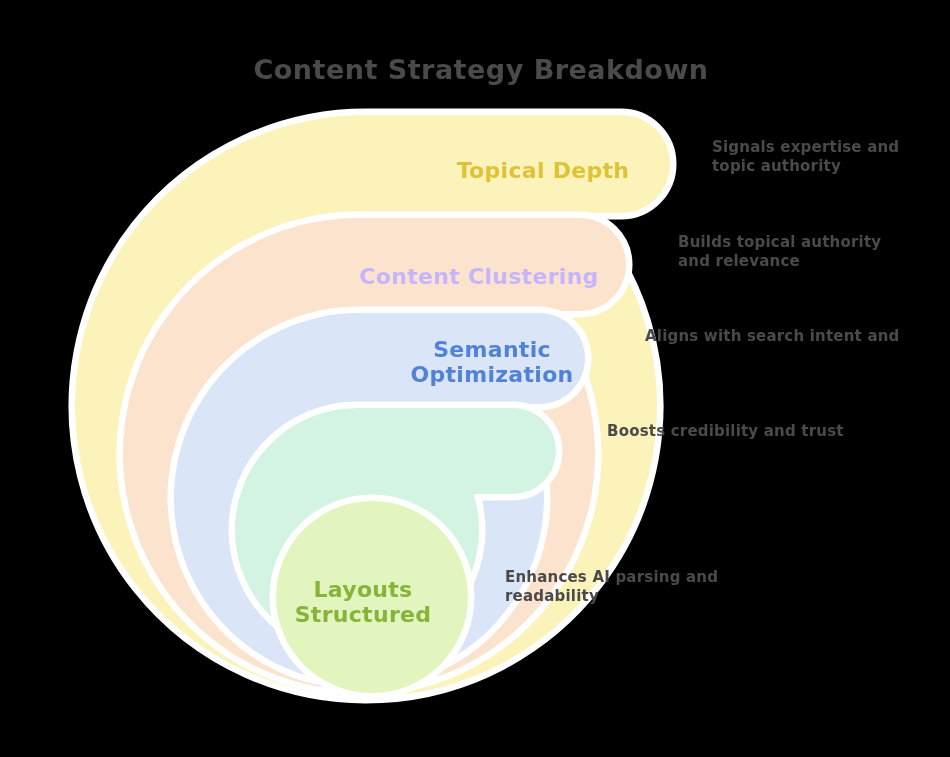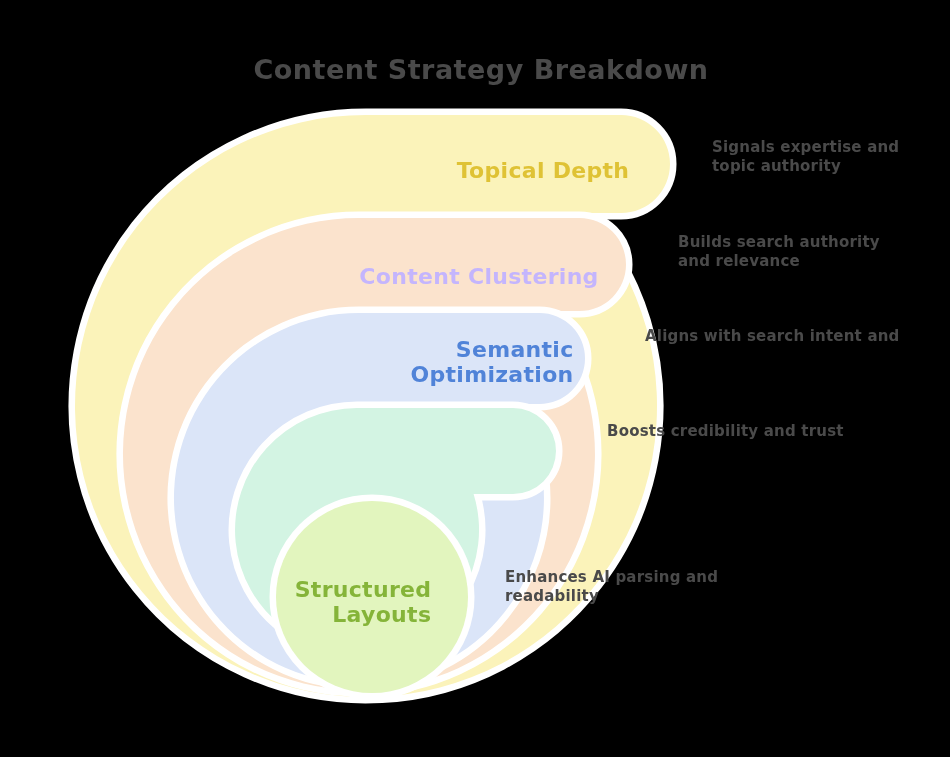--- a/index.html
+++ b/index.html
@@ -24,21 +24,21 @@
   .band-label{
     position:absolute;
     transform:translate(-50%,-50%);
     text-align:center;
     font-weight:bold;
     font-size:22px;
     line-height:25px;
     letter-spacing:.3px;
     white-space:nowrap;
   }
-  .band-label span{display:block;text-align:right;}
+  .band-label span{display:block;}
   .note{
     position:absolute;
     font-size:15px;
     font-weight:bold;
     line-height:19px;
     letter-spacing:.2px;
     white-space:nowrap;
   }
   .note span{display:block;}
 </style>
@@ -68,30 +68,30 @@
   </div>
   <div class="band-label" style="left: 479px; top: 276px; color: #c4b5fd;">
     <span>Content Clustering</span>
       <span></span>
   </div>
   <div class="band-label" style="left: 492px; top: 362px; color: rgb(80, 131, 216);">
     <span>Semantic</span>
       <span>Optimization</span>
   </div>
   <div class="band-label" style="left: 363px; top: 602px; color: rgb(133, 180, 57);">
-    <span>Structured</span>
-      <span>Layouts</span>
+    <span>Layouts</span>
+      <span>Structured</span>
   </div>
 
   <div class="note" style="left: 712px; top: 138px; color: rgb(74, 74, 74);">
     <span>Signals expertise and</span>
       <span>topic authority</span>
   </div>
   <div class="note" style="left: 678px; top: 233px; color: rgb(74, 74, 74);">
-    <span>Builds search authority</span>
+    <span>Builds topical authority</span>
       <span>and relevance</span>
   </div>
   <div class="note" style="left: 645px; top: 327px; color: rgb(74, 74, 74);">
     <span>Aligns with search intent and</span>
   </div>
   <div class="note" style="left: 607px; top: 422px; color: rgb(74, 74, 74);">
     <span>Boosts credibility and trust</span>
       <span></span>
   </div>
   <div class="note" style="left: 505px; top: 568px; color: rgb(74, 74, 74);">

